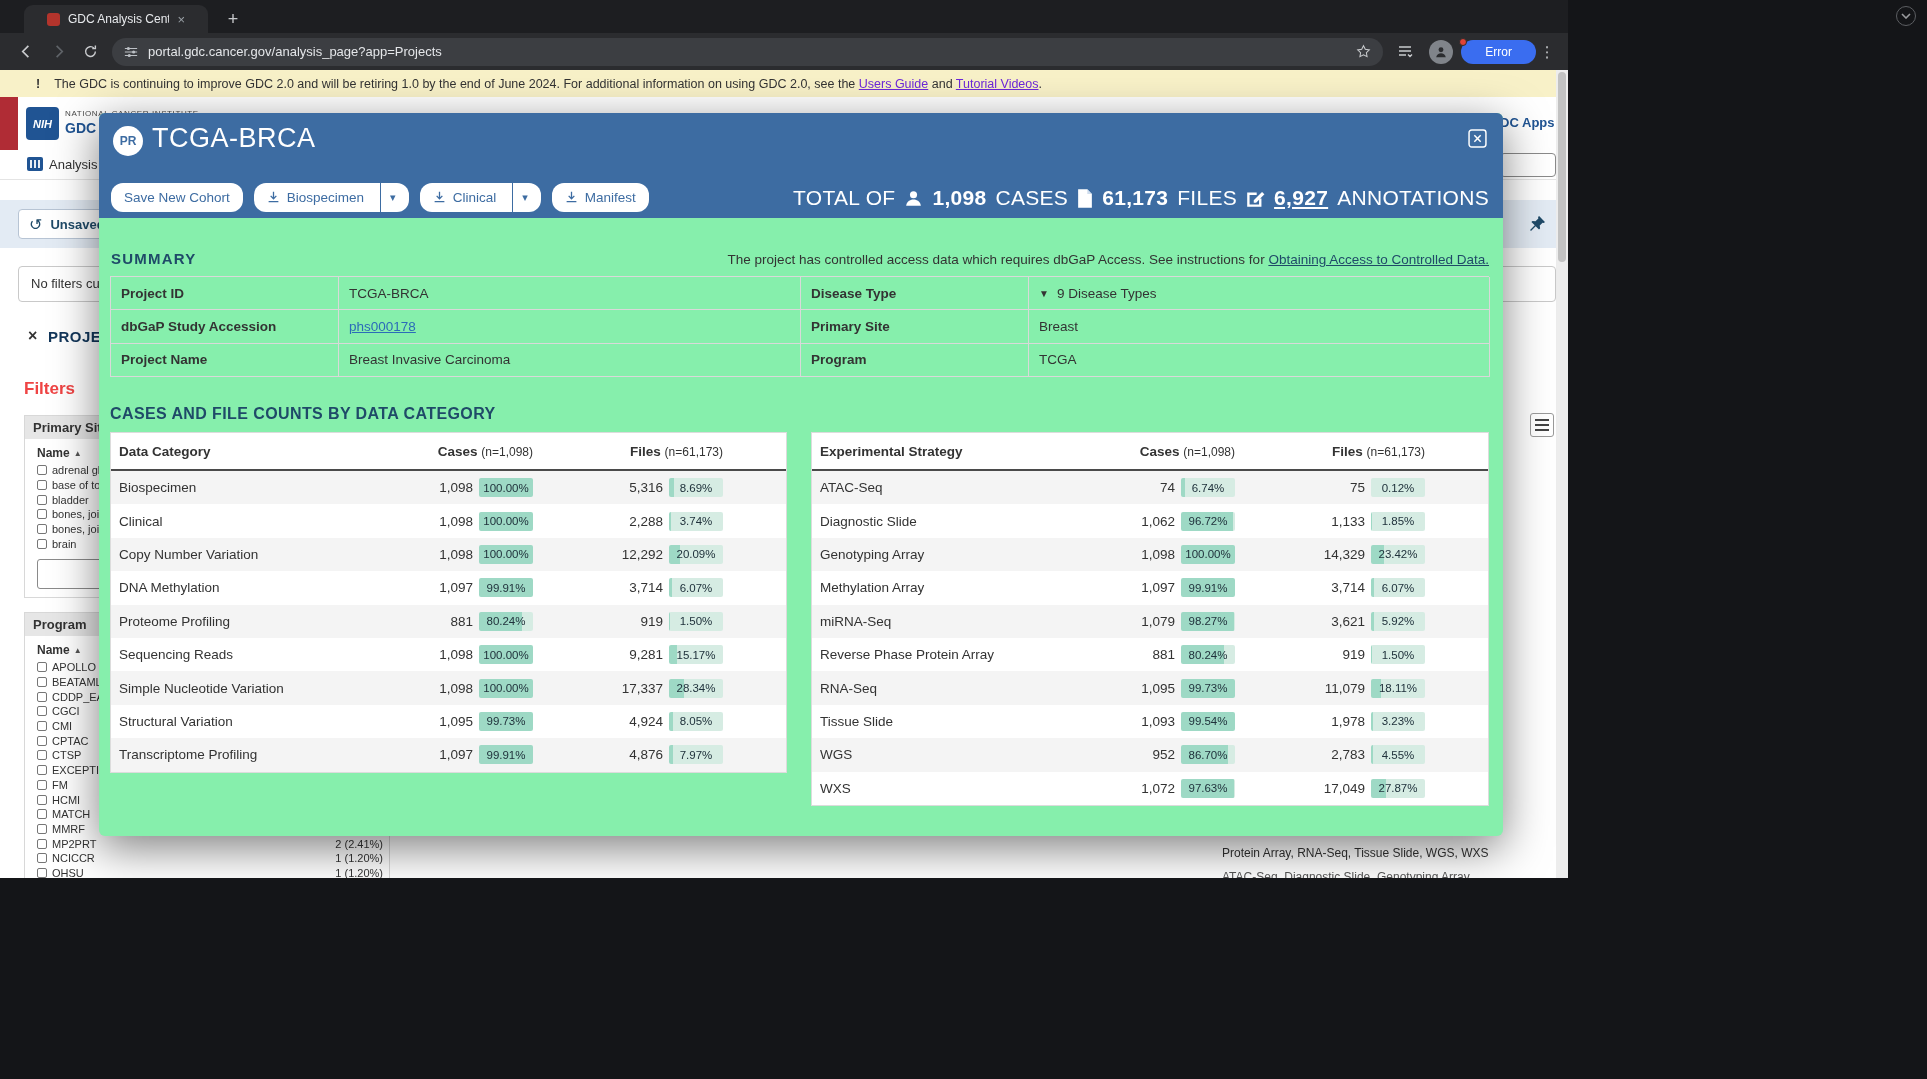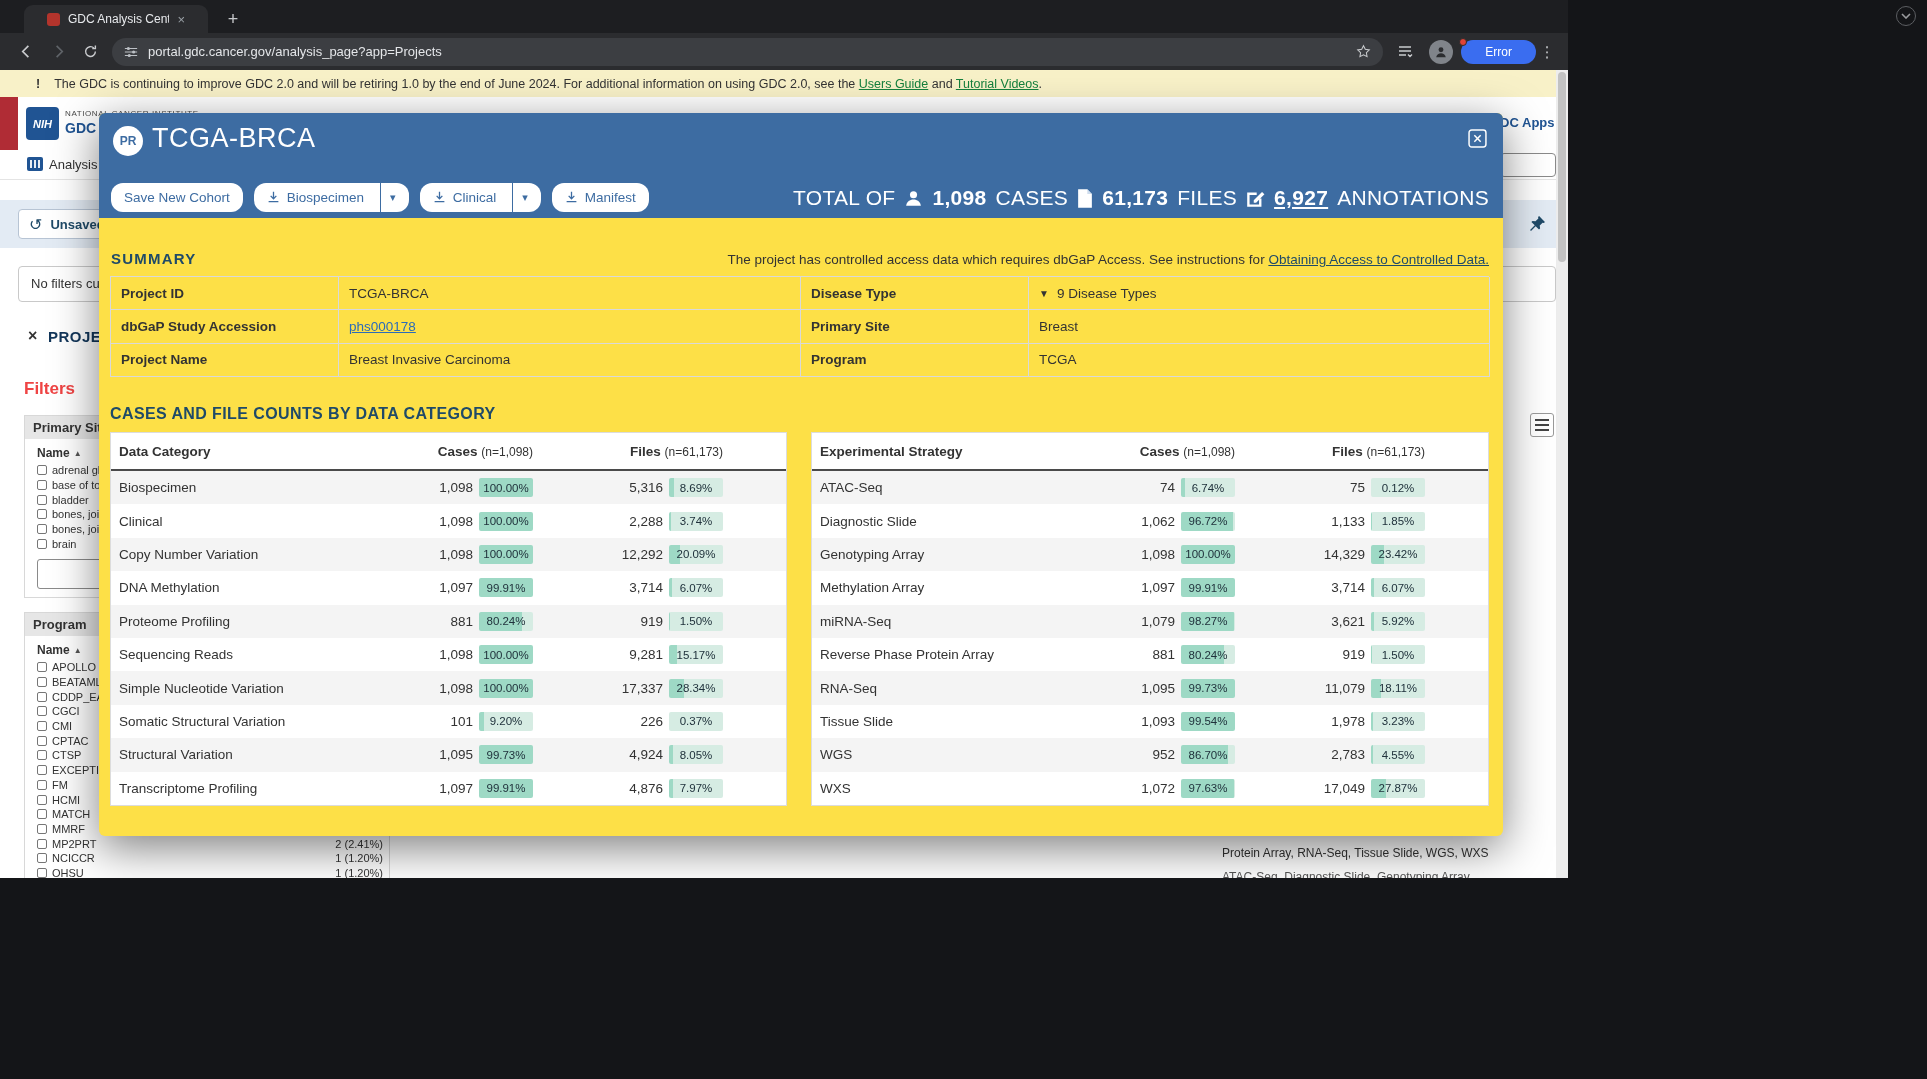--- a/index.html
+++ b/index.html
@@ -33,21 +33,21 @@
   .error-dot { position:absolute; left:-2px; top:-2px; width:8px; height:8px; border-radius:50%;
     background:#e04337; border:1px solid #2b2c2f; }
   .kebab { color:#c7c9cc; font-size:15px; width:22px; text-align:center; flex:none; }
 
   
   .viewport { position:absolute; left:0; top:70px; width:1568px; height:808px; background:#fff; overflow:hidden; }
 
   .notice { position:absolute; left:0; top:0; width:1556px; height:27px; background:#f8f1c8;
     display:flex; align-items:center; font-size:12.5px; color:#333; }
   .notice .warn { font-weight:bold; margin:0 14px 0 36px; }
-  .notice a { color:#15803d; text-decoration:underline; }
+  .notice a { color:#6d28d9; text-decoration:underline; }
 
   .site-header { position:absolute; left:0; top:27px; width:1556px; height:53px; background:#fff; }
   .red-accent { position:absolute; left:0; top:0; width:18px; height:53px; background:#b02c35; }
   .nih-box { position:absolute; left:26px; top:10px; width:33px; height:33px; background:#205493;
     border-radius:4px; color:#fff; font-weight:bold; font-style:italic; font-size:11px;
     display:flex; align-items:center; justify-content:center; }
   .org-line { position:absolute; left:65px; top:12px; font-size:8px; letter-spacing:.6px; color:#4a4a4a; white-space:nowrap; }
   .portal-line { position:absolute; left:65px; top:23px; font-size:14px; font-weight:bold; color:#205493; white-space:nowrap; }
   .gdc-apps { position:absolute; left:1490px; top:18px; font-size:13px; font-weight:bold; color:#205493; white-space:nowrap; }
 
@@ -89,21 +89,21 @@
   .frag2 { position:absolute; left:1222px; top:800px; font-size:12px; color:#555; white-space:nowrap; }
 
   .hamburger-btn { position:absolute; left:1530px; top:343px; width:24px; height:24px; border:1px solid #9a9a9a;
     border-radius:3px; background:#fff; display:flex; flex-direction:column; justify-content:center; gap:3px; padding:0 4px; }
   .hamburger-btn i { display:block; height:2px; background:#444; }
 
   .page-scrollbar { position:absolute; left:1556px; top:0; width:12px; height:808px; background:#ededed; }
   .page-scroll-thumb { position:absolute; left:2px; top:2px; width:8px; height:190px; background:#c2c2c2; border-radius:5px; }
 
   
-  .modal { position:absolute; left:99px; top:43px; width:1404px; height:723px; background:#fde047;
+  .modal { position:absolute; left:99px; top:43px; width:1404px; height:723px; background:#86efac;
     border-radius:6px; box-shadow:0 12px 45px rgba(0,0,0,.5); }
   .m-head { position:absolute; left:0; top:0; width:100%; height:105px; background:#3d6ca2; border-radius:6px 6px 0 0; }
   .m-avatar { position:absolute; left:14px; top:13px; width:30px; height:30px; border-radius:50%; background:#fff;
     color:#3d6ca2; font-size:12px; font-weight:bold; display:flex; align-items:center; justify-content:center; }
   .m-title { position:absolute; left:53px; top:10px; font-size:27px; font-weight:500; letter-spacing:.5px; color:#fff; white-space:nowrap; }
   .m-close { position:absolute; right:16px; top:16px; width:19px; height:19px; }
   .btn-row { position:absolute; left:12px; top:70px; display:flex; gap:11px; }
   .m-btn { height:29px; background:#fff; color:#3d6ca2; border:none; border-radius:12px; padding:0 13px;
     font-size:13.5px; font-weight:500; font-family:inherit; display:flex; align-items:center; gap:7px; white-space:nowrap; }
   .split-caret { border-left:1px solid #3d6ca2; margin-left:9px; padding-left:9px; font-size:11px; align-self:stretch; display:flex; align-items:center; }
@@ -549,28 +549,20 @@
             </div>
             <div class="fc-row">
               <span class="r-name">Simple Nucleotide Variation</span>
               <span class="r-num1">1,098</span>
               <span class="badge" style="background: linear-gradient(90deg, rgb(158, 217, 197) 100%, rgb(214, 236, 227) 100%);">100.00%</span>
               <span class="r-num2">17,337</span>
               <span class="badge" style="background: linear-gradient(90deg, rgb(158, 217, 197) 28.34%, rgb(214, 236, 227) 28.34%);">28.34%</span>
               <span class="r-pad"></span>
             </div>
             <div class="fc-row">
-              <span class="r-name">Somatic Structural Variation</span>
-              <span class="r-num1">101</span>
-              <span class="badge" style="background: linear-gradient(90deg, rgb(158, 217, 197) 9.2%, rgb(214, 236, 227) 9.2%);">9.20%</span>
-              <span class="r-num2">226</span>
-              <span class="badge" style="background: linear-gradient(90deg, rgb(158, 217, 197) 0.37%, rgb(214, 236, 227) 0.37%);">0.37%</span>
-              <span class="r-pad"></span>
-            </div>
-            <div class="fc-row">
               <span class="r-name">Structural Variation</span>
               <span class="r-num1">1,095</span>
               <span class="badge" style="background: linear-gradient(90deg, rgb(158, 217, 197) 99.73%, rgb(214, 236, 227) 99.73%);">99.73%</span>
               <span class="r-num2">4,924</span>
               <span class="badge" style="background: linear-gradient(90deg, rgb(158, 217, 197) 8.05%, rgb(214, 236, 227) 8.05%);">8.05%</span>
               <span class="r-pad"></span>
             </div>
             <div class="fc-row">
               <span class="r-name">Transcriptome Profiling</span>
               <span class="r-num1">1,097</span>

